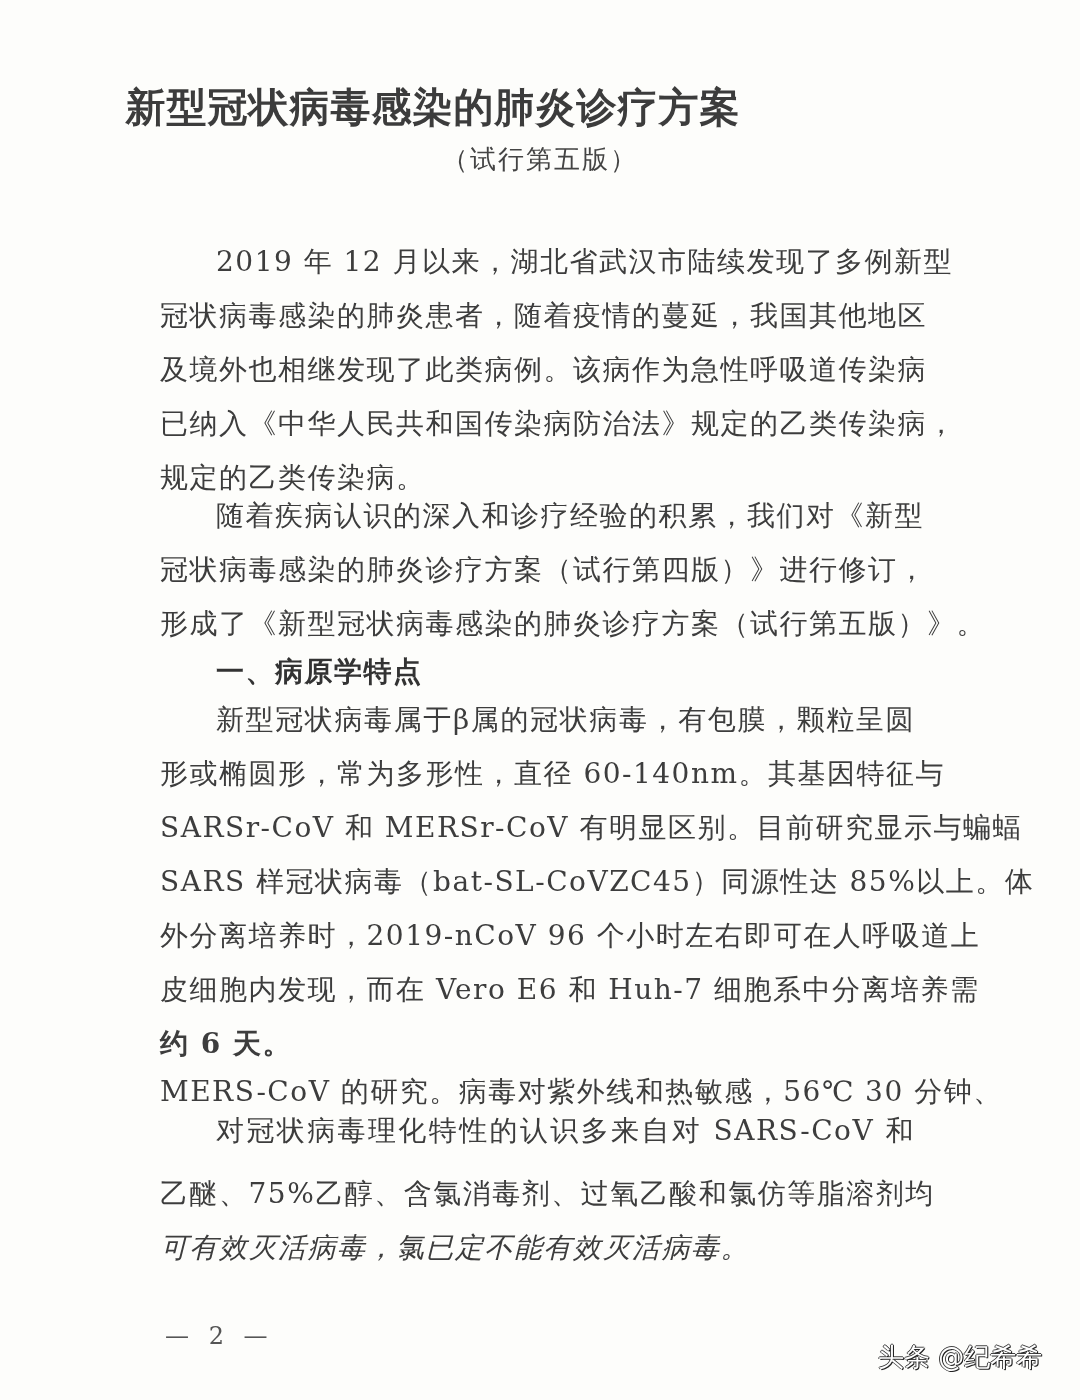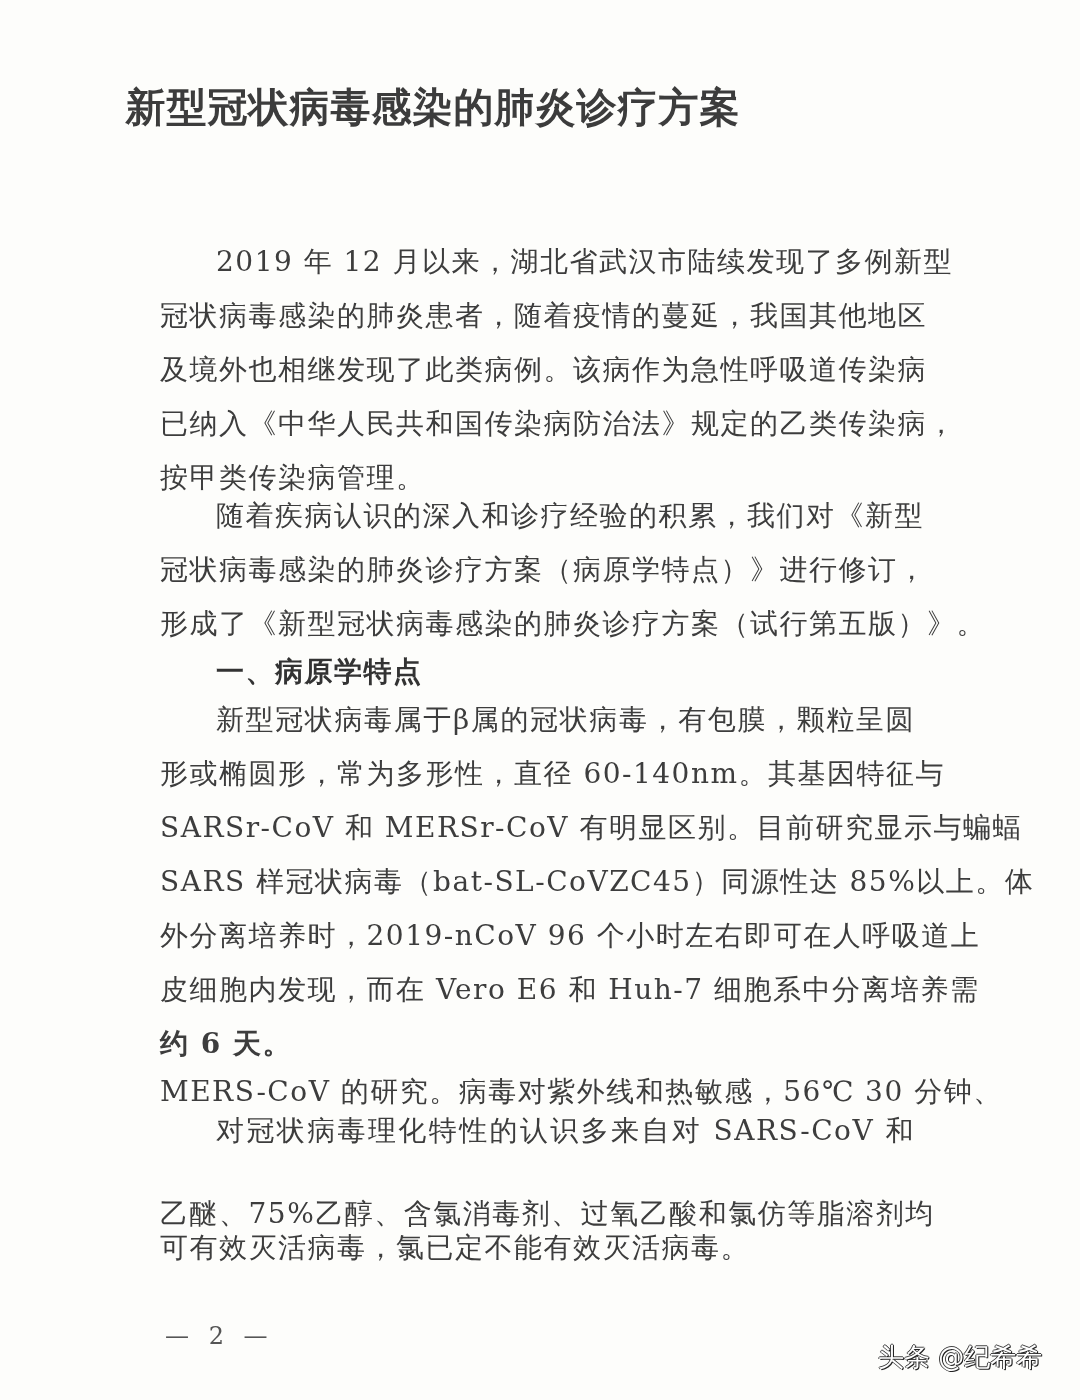--- a/index.html
+++ b/index.html
@@ -36,37 +36,38 @@
     position: absolute; top: 1340px; left: 878px; font-size: 26px;
     font-family: "DejaVu Sans", sans-serif; color: #fff;
     text-shadow: 1px 1px 0 #222, -1px 0 0 #444, 0 -1px 0 #444, 1px 0 0 #333;
   }
 </style>
 </head>
 <body>
 
 <div class="page">
   <div class="title">新型冠状病毒感染的肺炎诊疗方案</div>
+  <div class="subtitle">（试行第五版）</div>
   <div id="body-lines">
       <div class="line indent justify" style="top: 242px;">2019 年 12 月以来，湖北省武汉市陆续发现了多例新型</div>
       <div class="line justify" style="top: 296px;">冠状病毒感染的肺炎患者，随着疫情的蔓延，我国其他地区</div>
       <div class="line justify" style="top: 350px;">及境外也相继发现了此类病例。该病作为急性呼吸道传染病</div>
       <div class="line justify" style="top: 404px;">已纳入《中华人民共和国传染病防治法》规定的乙类传染病，</div>
-      <div class="line" style="top: 458px;">按甲类传染病管理。</div>
+      <div class="line" style="top: 458px;">规定的乙类传染病。</div>
       <div class="line indent justify" style="top: 496px; font-family: Liberation Serif, serif;">随着疾病认识的深入和诊疗经验的积累，我们对《新型</div>
-      <div class="line justify" style="top: 550px;">冠状病毒感染的肺炎诊疗方案（病原学特点）》进行修订，</div>
+      <div class="line justify" style="top: 550px;">冠状病毒感染的肺炎诊疗方案（试行第四版）》进行修订，</div>
       <div class="line justify" style="top: 604px;">形成了《新型冠状病毒感染的肺炎诊疗方案（试行第五版）》。</div>
       <div class="line indent heading" style="top: 652px;">一、病原学特点</div>
       <div class="line indent justify" style="top: 700px;">新型冠状病毒属于β属的冠状病毒，有包膜，颗粒呈圆</div>
       <div class="line justify" style="top: 754px;">形或椭圆形，常为多形性，直径 60-140nm。其基因特征与</div>
       <div class="line justify" style="top: 808px;">SARSr-CoV 和 MERSr-CoV 有明显区别。目前研究显示与蝙蝠</div>
       <div class="line justify" style="top: 862px;">SARS 样冠状病毒（bat-SL-CoVZC45）同源性达 85%以上。体</div>
       <div class="line justify" style="top: 916px;">外分离培养时，2019-nCoV 96 个小时左右即可在人呼吸道上</div>
       <div class="line justify" style="top: 970px;">皮细胞内发现，而在 Vero E6 和 Huh-7 细胞系中分离培养需</div>
       <div class="line" style="top: 1024px; font-weight: bold;">约 6 天。</div>
       <div class="line indent justify" style="top: 1066px; margin-top: 45px;">对冠状病毒理化特性的认识多来自对 SARS-CoV 和</div>
       <div class="line justify" style="top: 1072px;">MERS-CoV 的研究。病毒对紫外线和热敏感，56℃ 30 分钟、</div>
-      <div class="line justify" style="top: 1174px; margin-top: 20px;">乙醚、75%乙醇、含氯消毒剂、过氧乙酸和氯仿等脂溶剂均</div>
-      <div class="line" style="top: 1228px;">可有效灭活病毒，氯已定不能有效灭活病毒。</div>
+      <div class="line justify" style="top: 1174px;">乙醚、75%乙醇、含氯消毒剂、过氧乙酸和氯仿等脂溶剂均</div>
+      <div class="line" style="top: 1228px; font-style: italic;">可有效灭活病毒，氯已定不能有效灭活病毒。</div>
     </div>
   <div class="page-number">— 2 —</div>
   <div class="watermark">头条 @纪希希</div>
 </div>
 
 </body></html>

